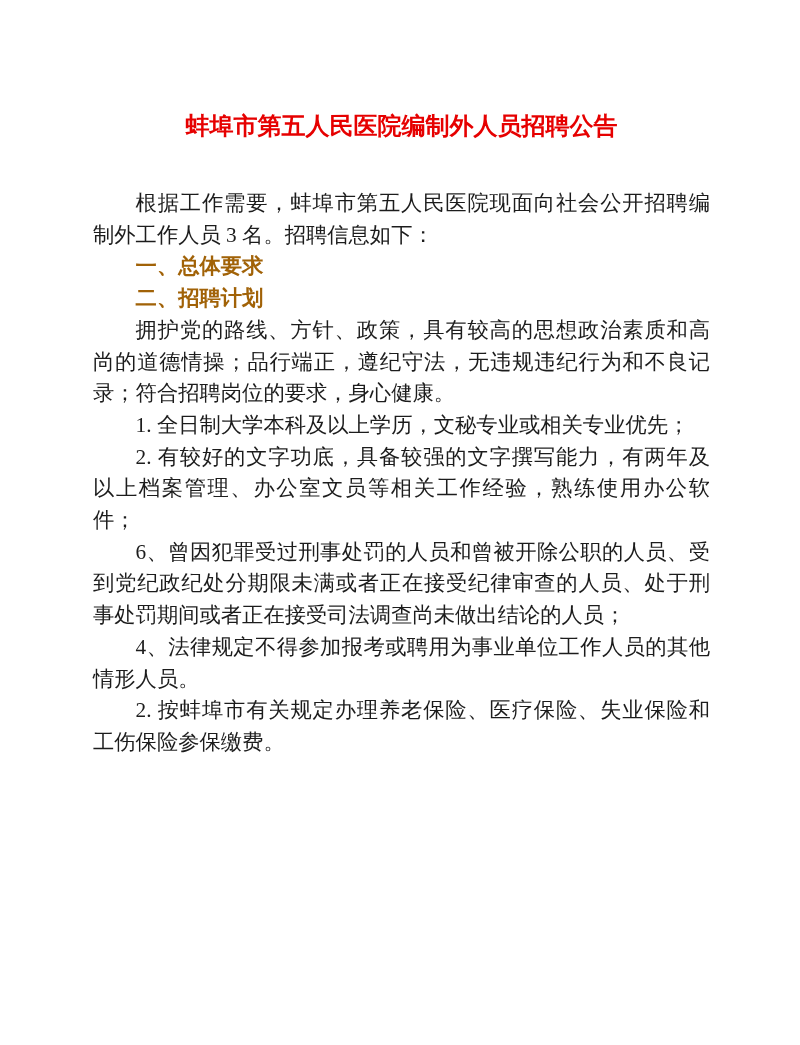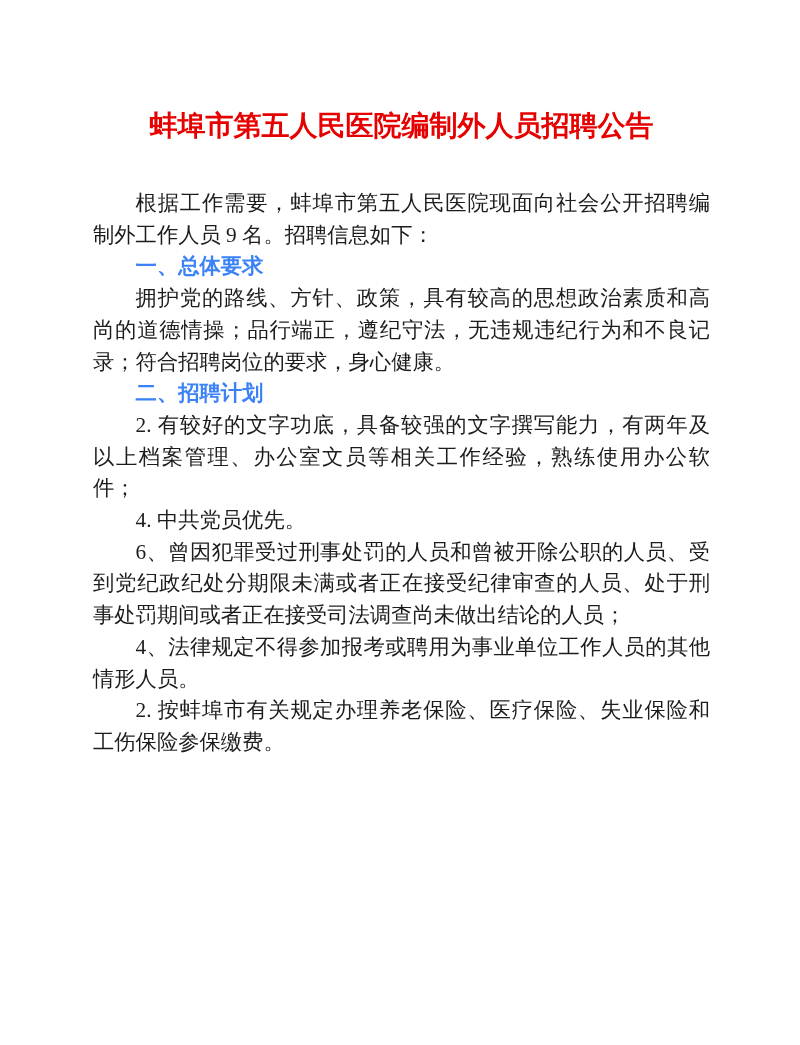--- a/index.html
+++ b/index.html
@@ -13,21 +13,21 @@
     height: 1045px;
     background: #ffffff;
     box-sizing: border-box;
     padding: 104px 90px 0 93px;
     overflow: hidden;
     font-family: "Liberation Serif", "DejaVu Serif", serif;
   }
   .doc-title {
     margin: 0;
     text-align: center;
-    font-size: 28px;
+    font-size: 24px;
     line-height: 44px;
     font-weight: 700;
     white-space: nowrap;
     letter-spacing: 0px;
   }
   .doc-body {
     margin-top: 40px;
     font-size: 21.3px;
     line-height: 31.7px;
     color: #1c1c1c;
@@ -35,32 +35,32 @@
     text-justify: inter-character;
   }
   .doc-body p {
     margin: 0;
     padding: 0;
     text-indent: 2em;
     text-align-last: left;
   }
   .doc-body p.heading {
     font-weight: 700;
-    color: #3b82f6;
+    color: #a16207;
   }
 </style>
 </head>
 <body>
 
 <div class="page">
   <h1 class="doc-title" style="color: rgb(230, 0, 0);">蚌埠市第五人民医院编制外人员招聘公告</h1>
   <div class="doc-body">
-      <p class="para body">根据工作需要，蚌埠市第五人民医院现面向社会公开招聘编制外工作人员 9 名。招聘信息如下：</p>
+      <p class="para body">根据工作需要，蚌埠市第五人民医院现面向社会公开招聘编制外工作人员 3 名。招聘信息如下：</p>
       <p class="para heading">一、总体要求</p>
+      <p class="para heading">二、招聘计划</p>
       <p class="para body">拥护党的路线、方针、政策，具有较高的思想政治素质和高尚的道德情操；品行端正，遵纪守法，无违规违纪行为和不良记录；符合招聘岗位的要求，身心健康。</p>
-      <p class="para heading">二、招聘计划</p>
+      <p class="para body">1. 全日制大学本科及以上学历，文秘专业或相关专业优先；</p>
       <p class="para body">2. 有较好的文字功底，具备较强的文字撰写能力，有两年及以上档案管理、办公室文员等相关工作经验，熟练使用办公软件；</p>
-      <p class="para body">4. 中共党员优先。</p>
       <p class="para body">6、曾因犯罪受过刑事处罚的人员和曾被开除公职的人员、受到党纪政纪处分期限未满或者正在接受纪律审查的人员、处于刑事处罚期间或者正在接受司法调查尚未做出结论的人员；</p>
       <p class="para body">4、法律规定不得参加报考或聘用为事业单位工作人员的其他情形人员。</p>
       <p class="para body">2. 按蚌埠市有关规定办理养老保险、医疗保险、失业保险和工伤保险参保缴费。</p>
     </div>
 </div>
 
 </body></html>

